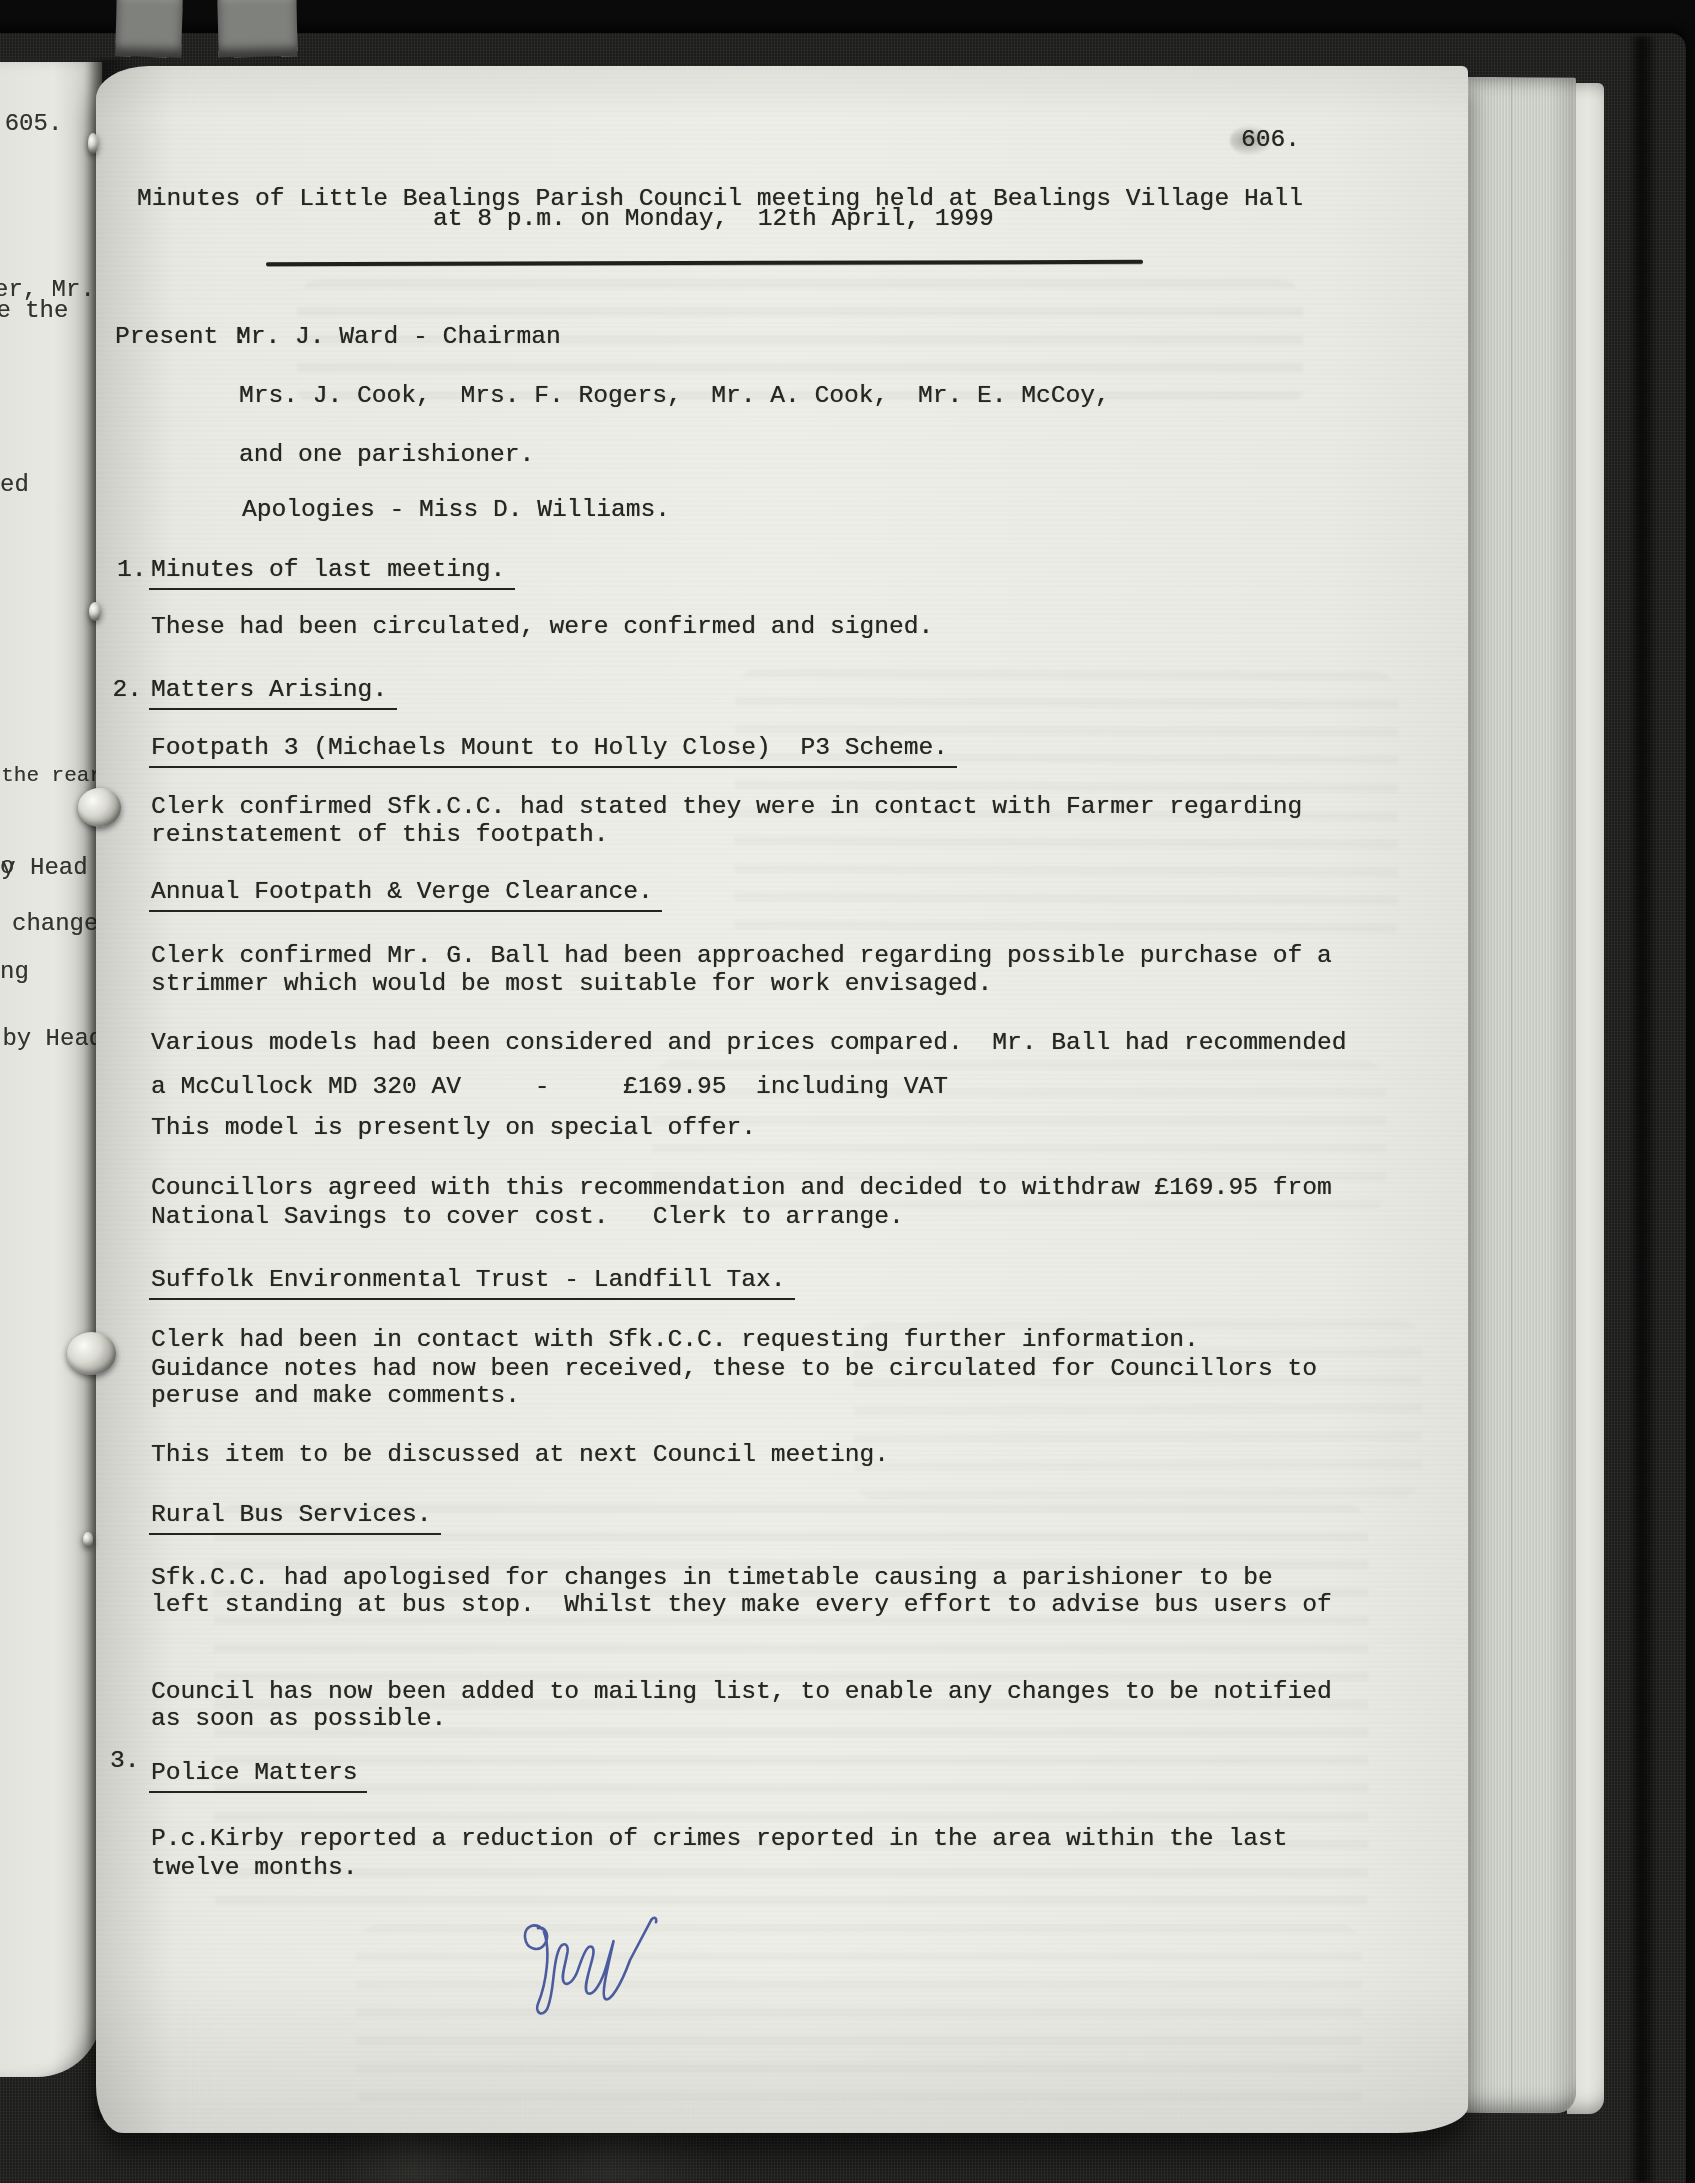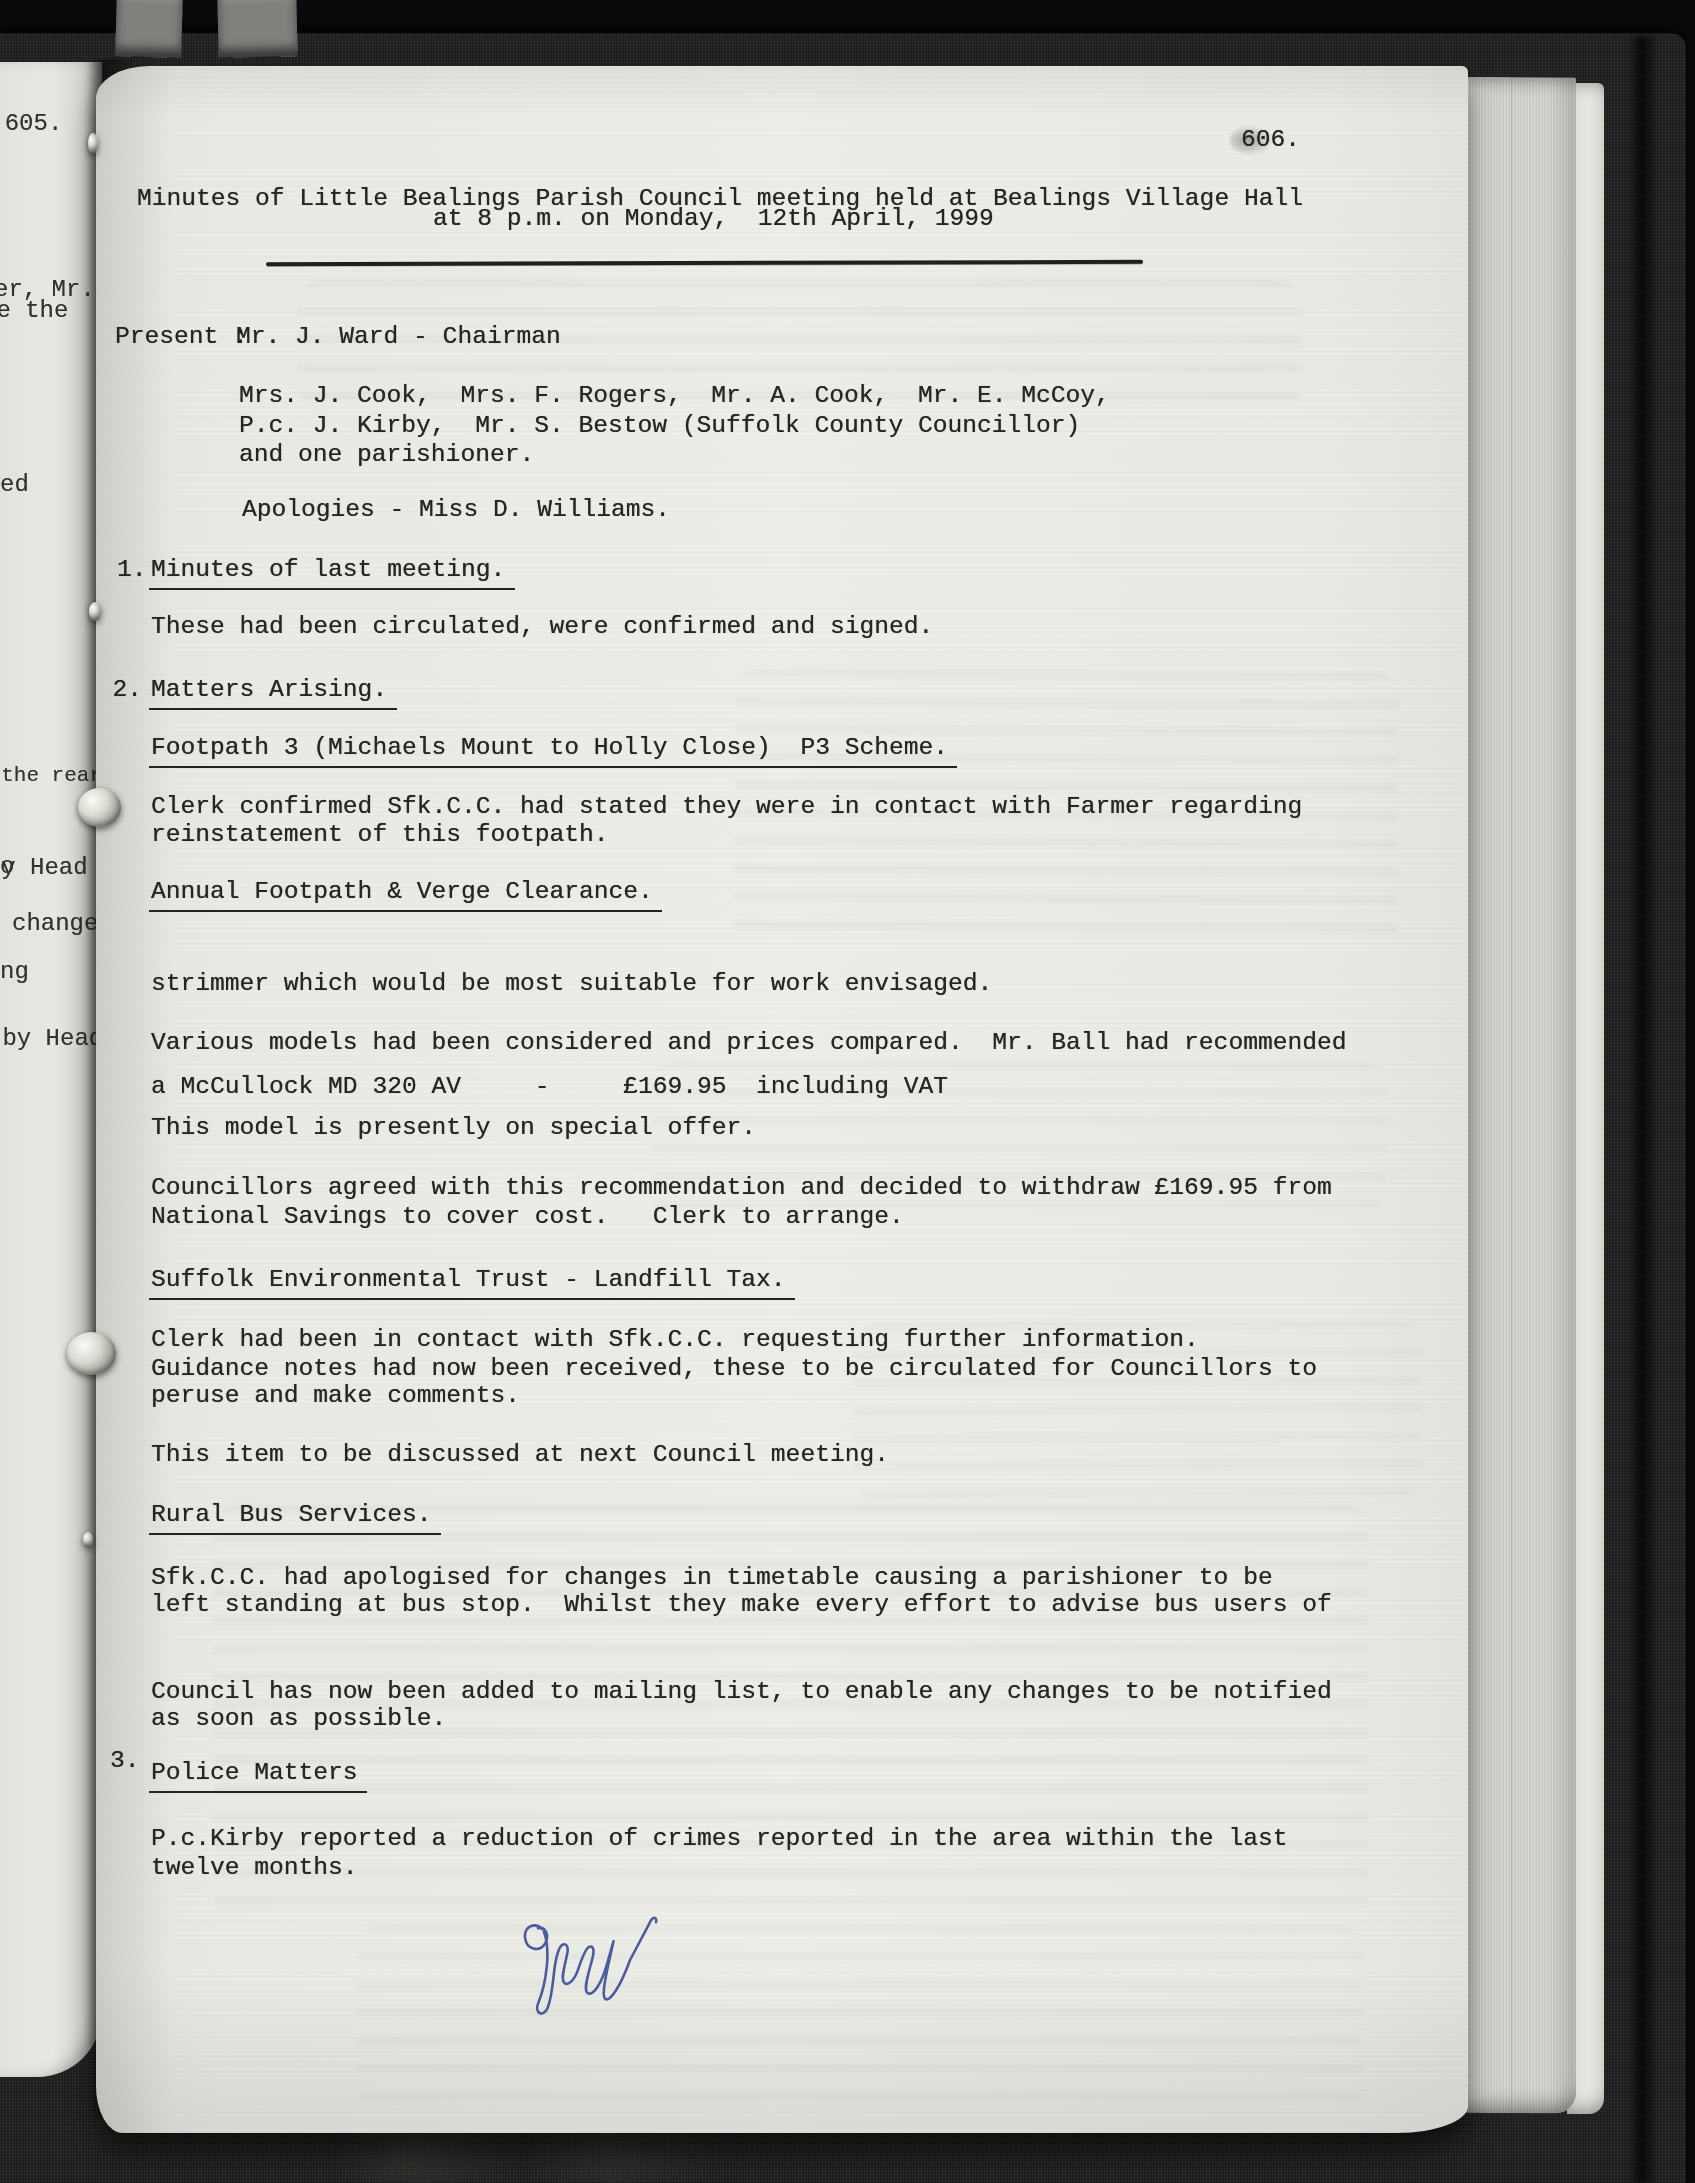--- a/index.html
+++ b/index.html
@@ -166,37 +166,37 @@
     <div class="tl" style="left:1145px;top:61px;">606.</div>
 
     <div class="tl" style="left:41px;top:120px;">Minutes of Little Bealings Parish Council meeting held at Bealings Village Hall</div>
     <div class="tl" style="left:337px;top:140px;">at 8 p.m. on Monday,  12th April, 1999</div>
     <div class="rule" style="left:170px;top:195px;width:877px;"></div>
 
     <div class="tl" style="left:19px;top:258px;">Present :</div>
     <div class="tl" style="left:140px;top:258px;">Mr. J. Ward - Chairman</div>
 
     <div class="tl" style="left:143px;top:317px;">Mrs. J. Cook,  Mrs. F. Rogers,  Mr. A. Cook,  Mr. E. McCoy,</div>
-    <div class="tl" style="left:143px;top:347px;">P.c. J. Kirby,  Mr. S. Bestow (Suffolk County Councillor)</div>
     <div class="tl" style="left:143px;top:376px;">and one parishioner.</div>
 
     <div class="tl" style="left:146px;top:431px;">Apologies - Miss D. Williams.</div>
 
     <div class="tl" style="left:21px;top:491px;">1.</div>
     <div class="tl" style="left:55px;top:491px;"><span class="u tilt-a">Minutes of last meeting.</span></div>
     <div class="tl" style="left:55px;top:548px;">These had been circulated, were confirmed and signed.</div>
 
     <div class="tl" style="left:16.6px;top:611px;">2.</div>
     <div class="tl" style="left:55px;top:611px;"><span class="u tilt-b">Matters Arising.</span></div>
 
     <div class="tl" style="left:55px;top:669px;"><span class="u tilt-a">Footpath 3 (Michaels Mount to Holly Close)  P3 Scheme.</span></div>
     <div class="tl" style="left:55px;top:728px;">Clerk confirmed Sfk.C.C. had stated they were in contact with Farmer regarding</div>
     <div class="tl" style="left:55px;top:756px;">reinstatement of this footpath.</div>
 
     <div class="tl" style="left:55px;top:813px;"><span class="u tilt-b">Annual Footpath &amp; Verge Clearance.</span></div>
+    <div class="tl" style="left:55px;top:877px;">Clerk confirmed Mr. G. Ball had been approached regarding possible purchase of a</div>
     <div class="tl" style="left:55px;top:905px;">strimmer which would be most suitable for work envisaged.</div>
     <div class="tl" style="left:55px;top:964px;">Various models had been considered and prices compared.  Mr. Ball had recommended</div>
     <div class="tl" style="left:55px;top:1008px;">a McCullock MD 320 AV     -     £169.95  including VAT</div>
     <div class="tl" style="left:55px;top:1049px;">This model is presently on special offer.</div>
     <div class="tl" style="left:55px;top:1109px;">Councillors agreed with this recommendation and decided to withdraw £169.95 from</div>
     <div class="tl" style="left:55px;top:1138px;">National Savings to cover cost.   Clerk to arrange.</div>
 
     <div class="tl" style="left:55px;top:1201px;"><span class="u tilt-a">Suffolk Environmental Trust - Landfill Tax.</span></div>
     <div class="tl" style="left:55px;top:1261px;">Clerk had been in contact with Sfk.C.C. requesting further information.</div>
     <div class="tl" style="left:55px;top:1290px;">Guidance notes had now been received, these to be circulated for Councillors to</div>

